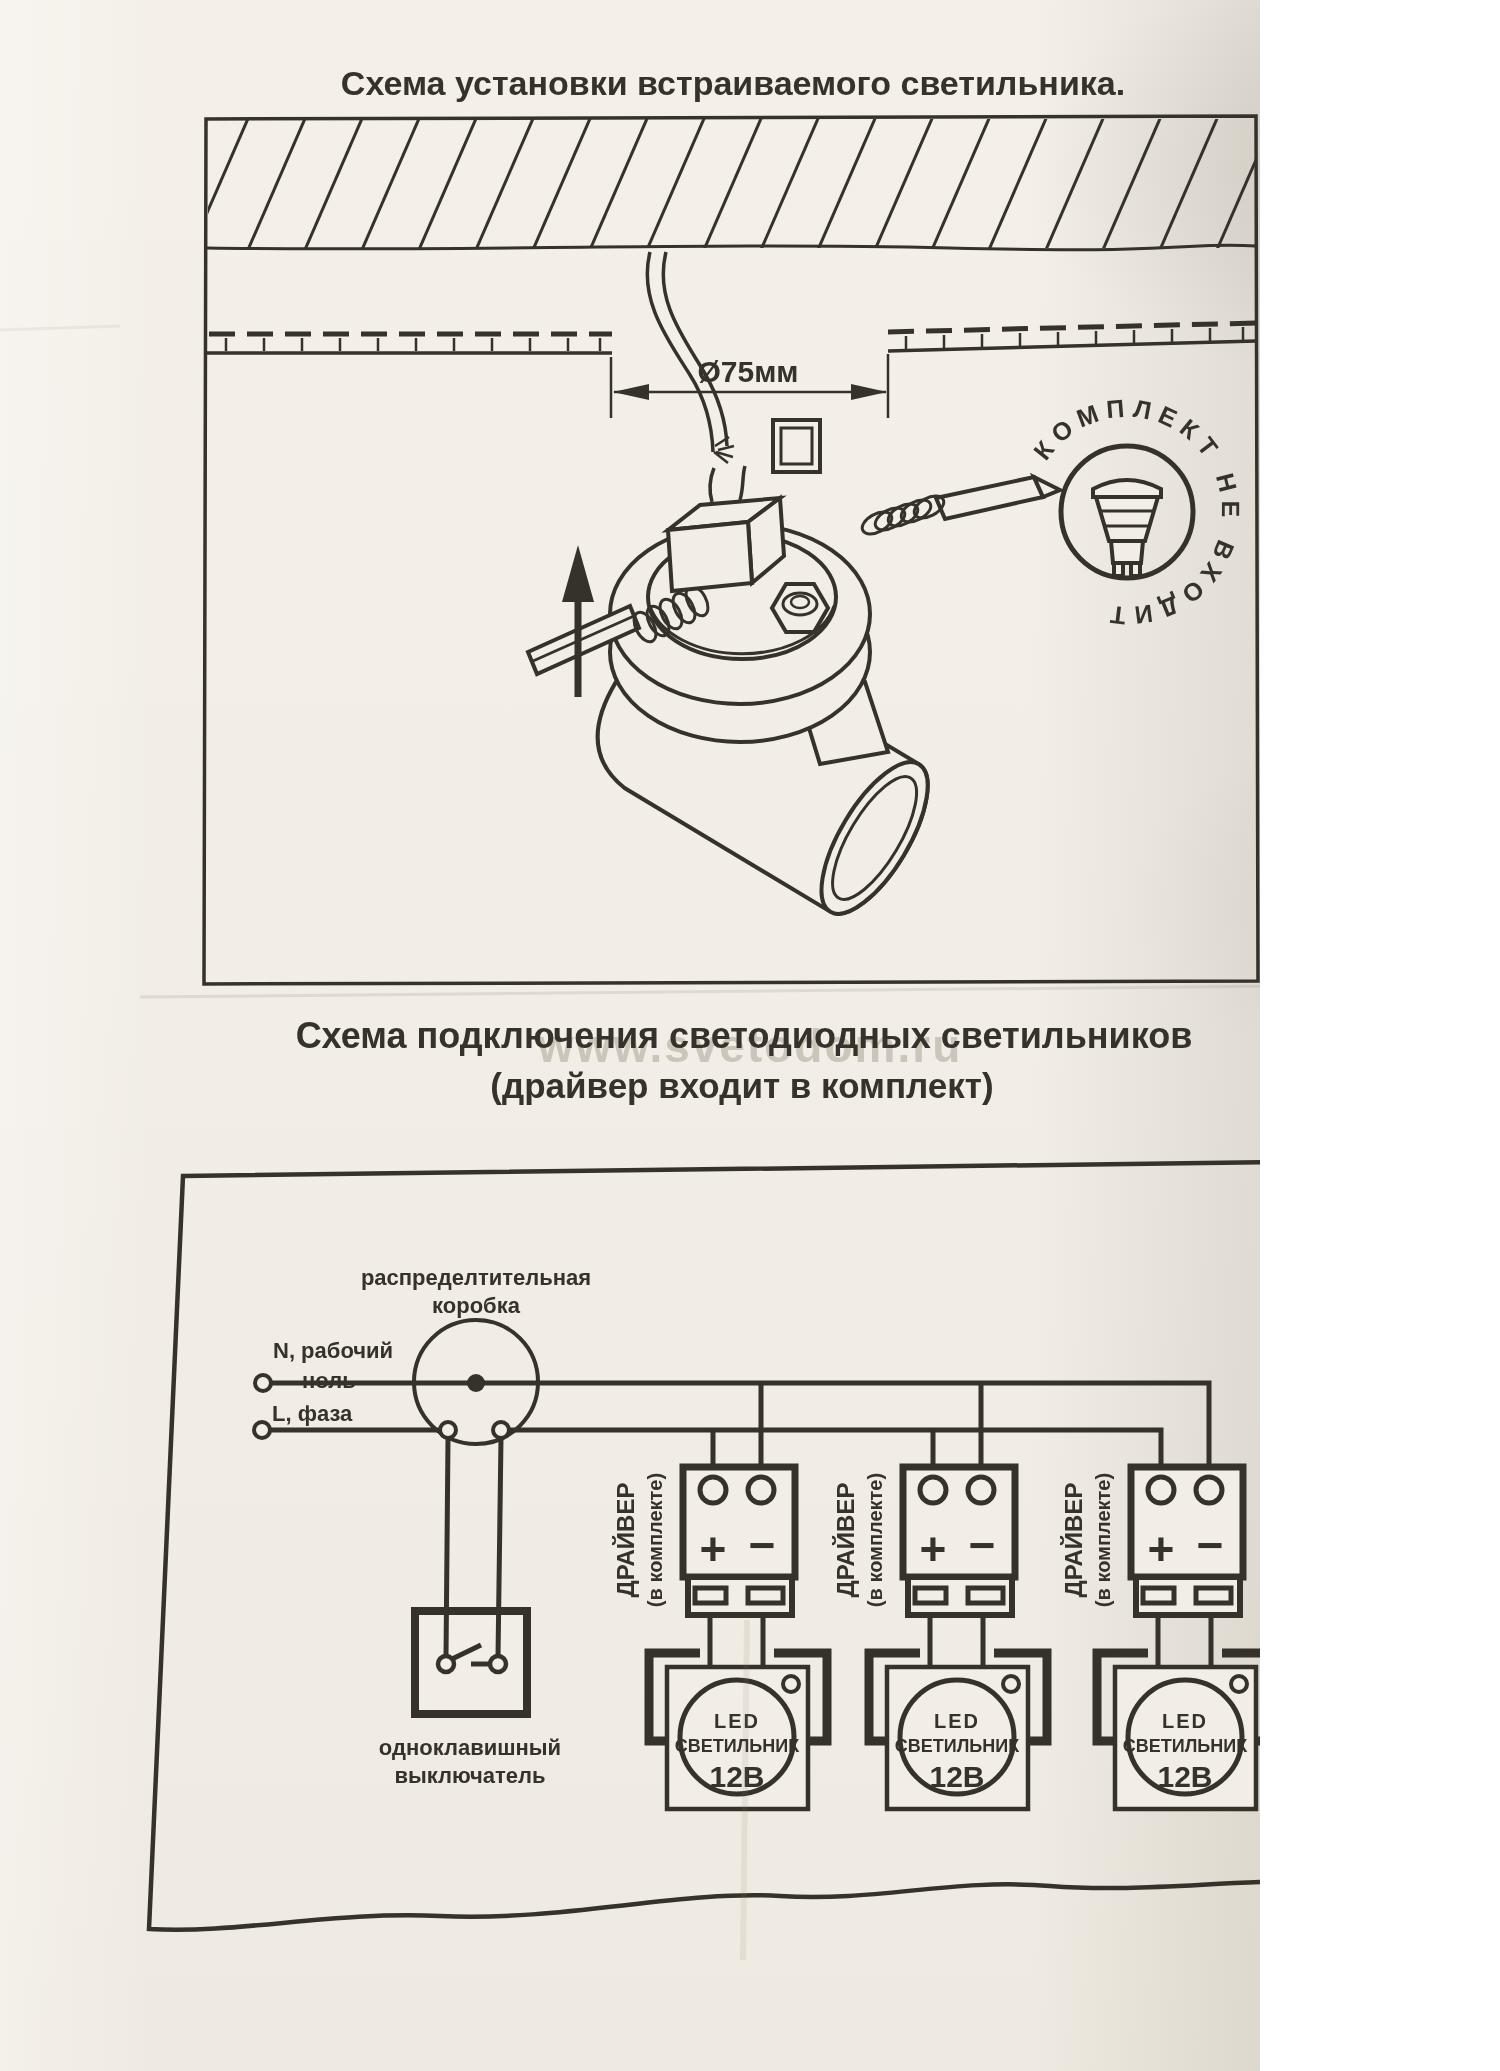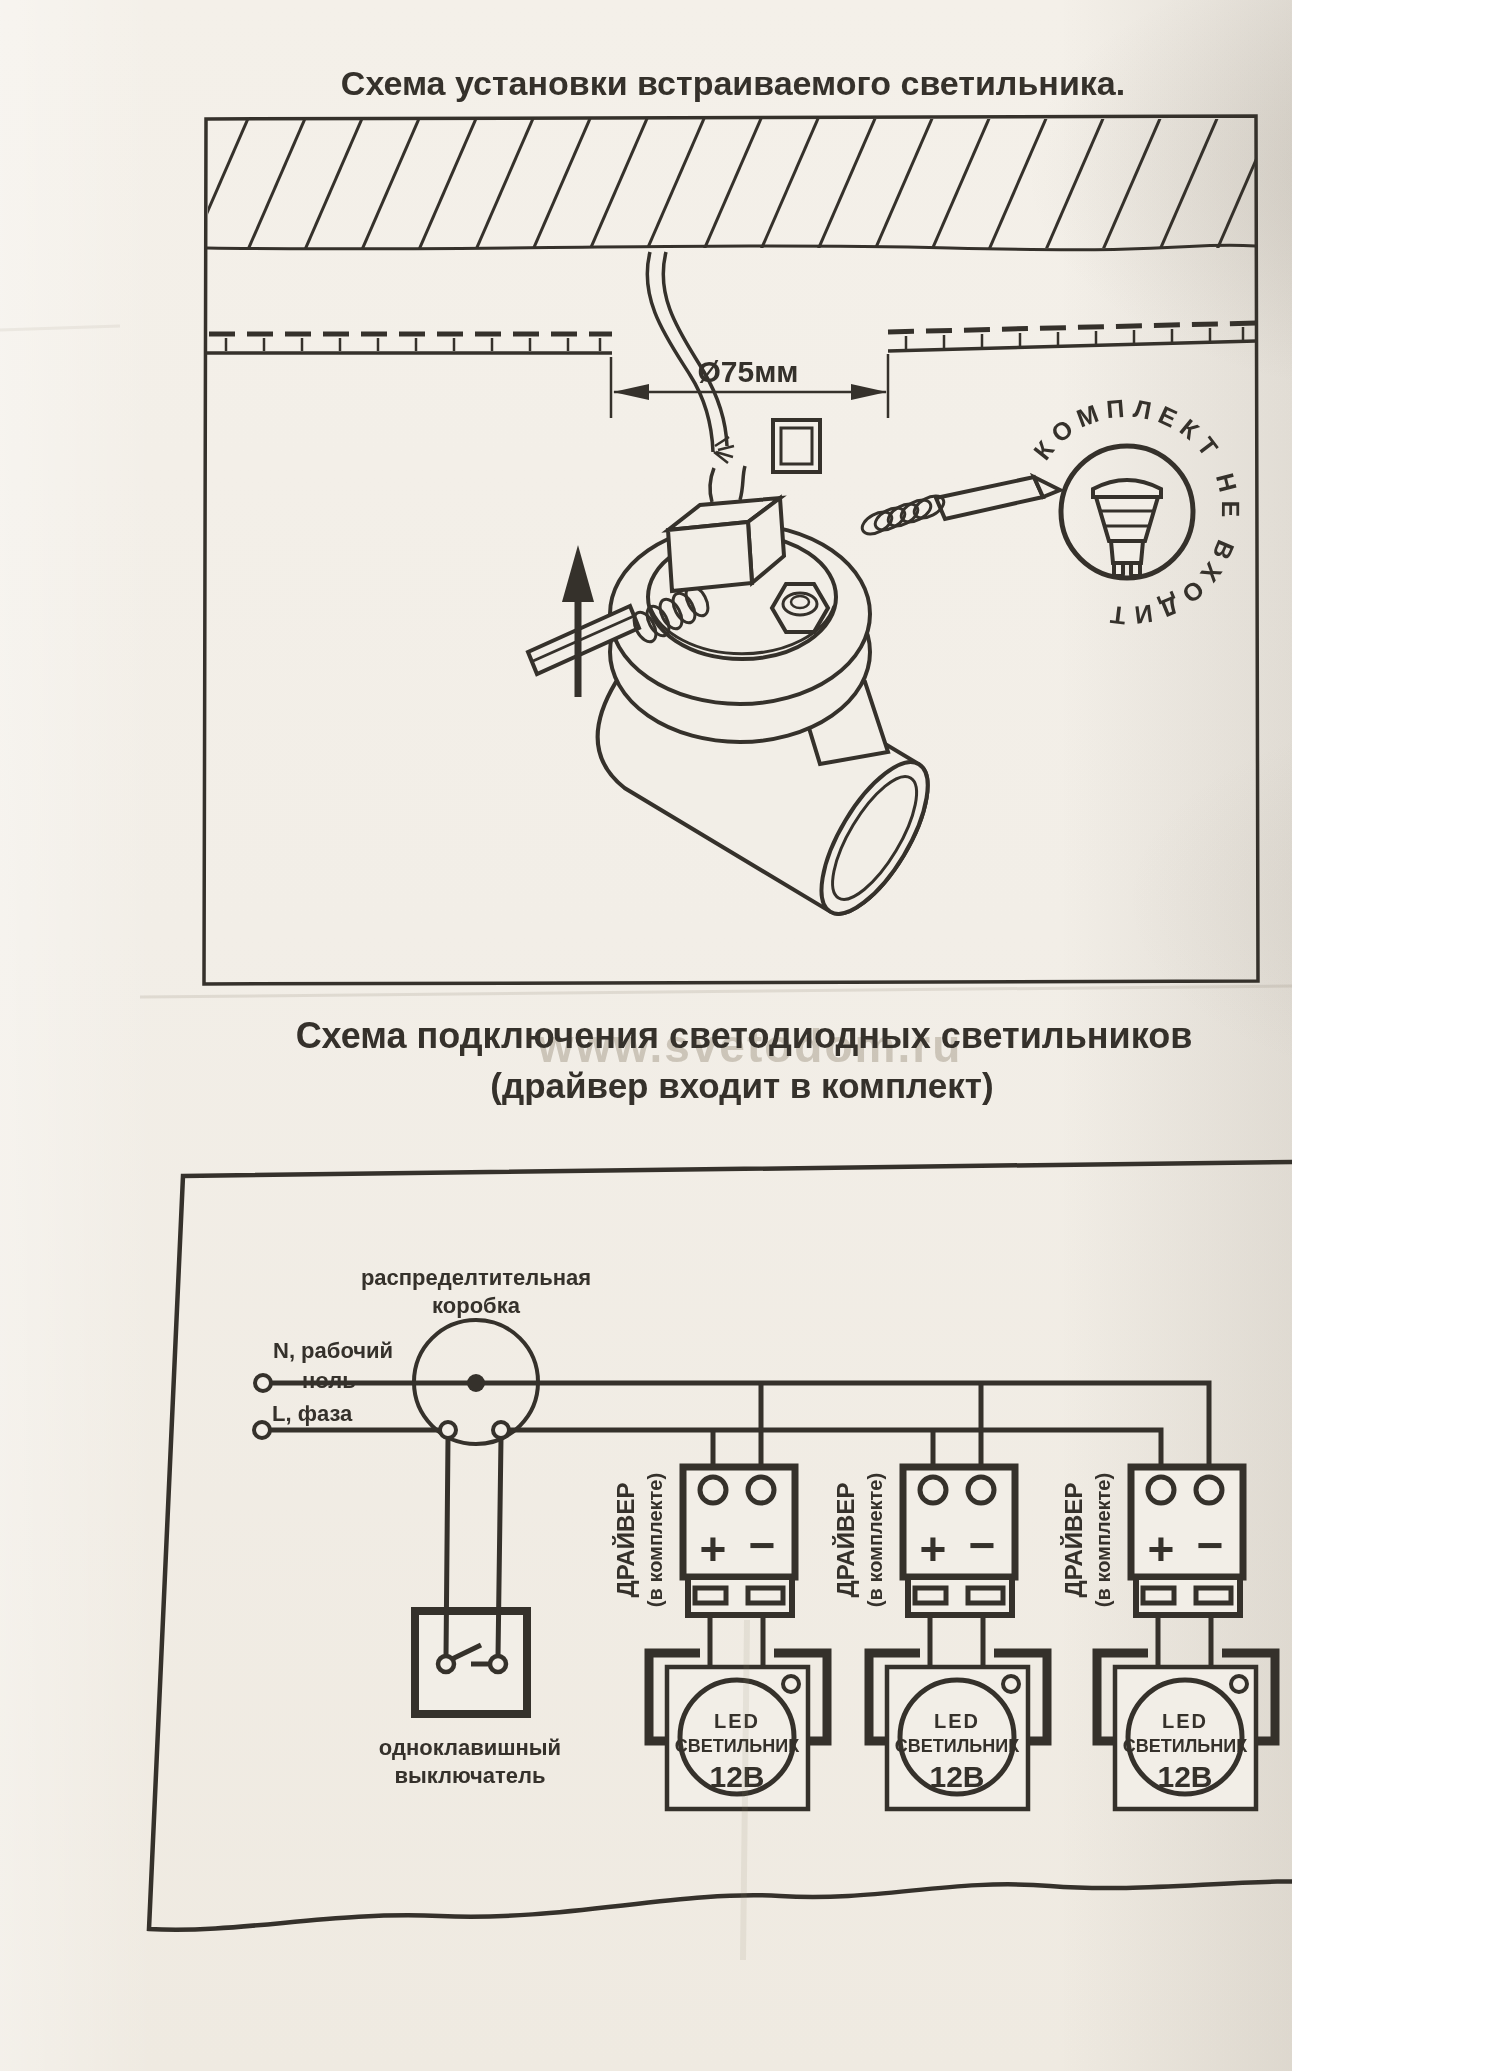--- a/index.html
+++ b/index.html
@@ -4,21 +4,20 @@
 <style>
   html,body{margin:0;padding:0;}
   body{width:1500px;height:2071px;}
   .page{
     position:relative;width:1260px;height:2071px;overflow:hidden;
     background:
       radial-gradient(ellipse 620px 330px at 1460px 170px, rgba(110,100,84,.20), transparent 70%),
       radial-gradient(ellipse 500px 260px at 1500px 900px, rgba(110,100,84,.10), transparent 75%),
       linear-gradient(90deg, rgba(255,255,255,.30), rgba(0,0,0,0) 12%, rgba(0,0,0,0) 82%, rgba(95,85,70,.12)),
       linear-gradient(180deg,#f4f0e9 0%,#f2eee7 45%,#efeae1 100%);
-    padding-left: 32px;
   }
   svg{position:absolute;left:0;top:0;}
   svg text{font-family:"Liberation Sans","DejaVu Sans",sans-serif;fill:#35312b;}
   .t-title{font-size:34px;font-weight:bold;}
   .t-title2{font-size:36px;font-weight:bold;}
   .t-title2b{font-size:35px;font-weight:bold;}
   .t-dim{font-size:30px;font-weight:bold;}
   .t-lbl{font-size:22px;font-weight:bold;}
   .t-drv{font-size:24px;font-weight:bold;}
   .t-drvnote{font-size:20px;font-weight:bold;}

